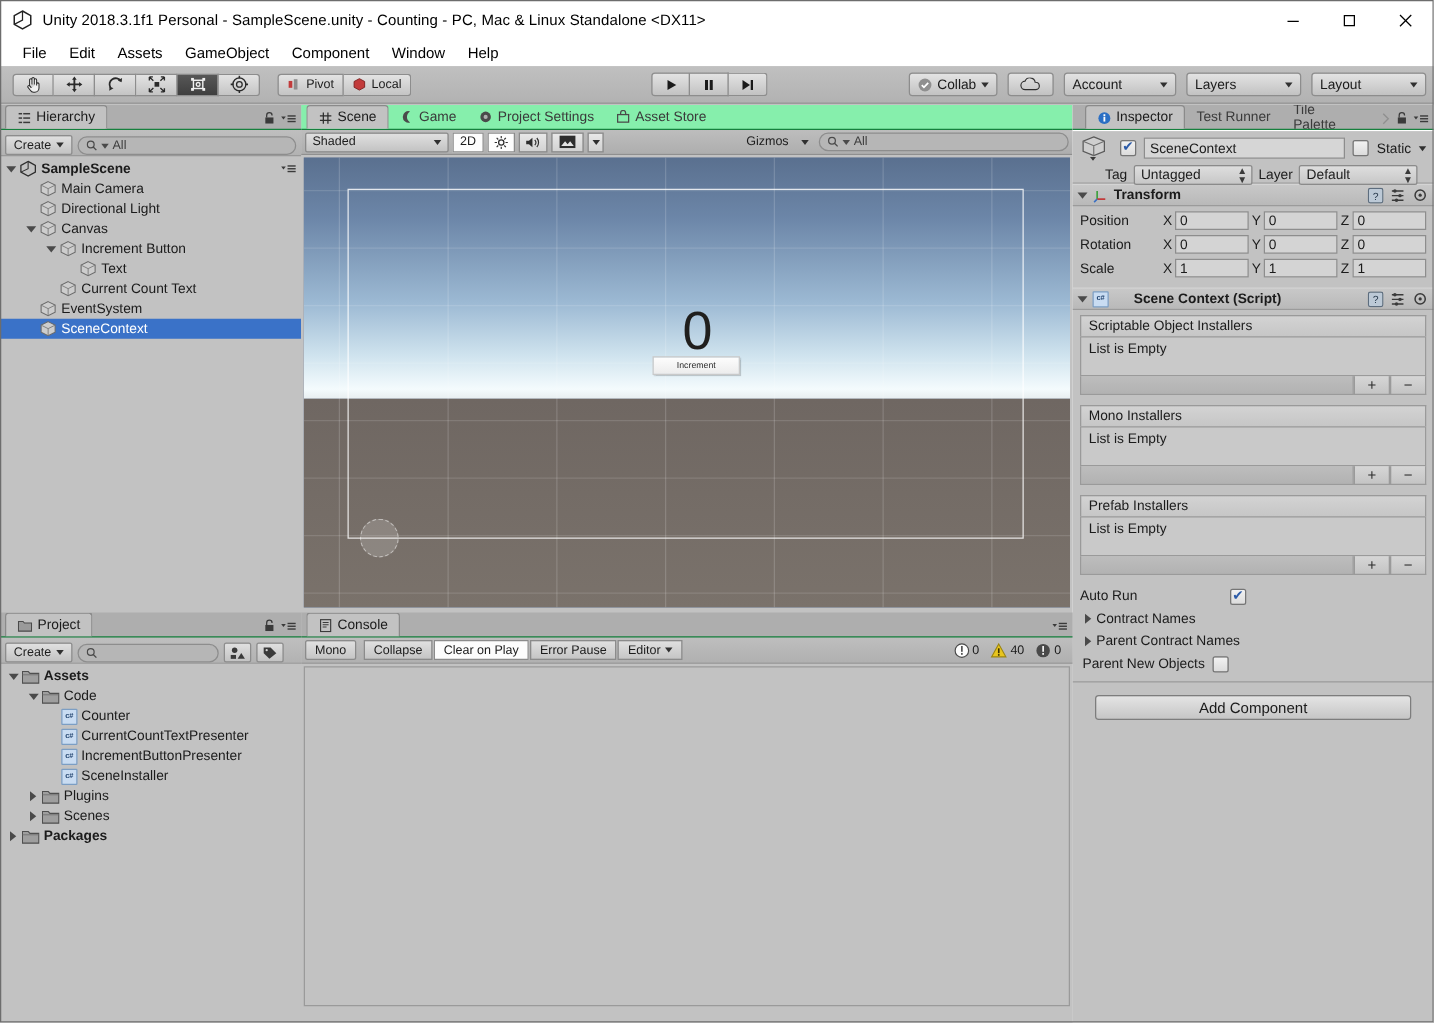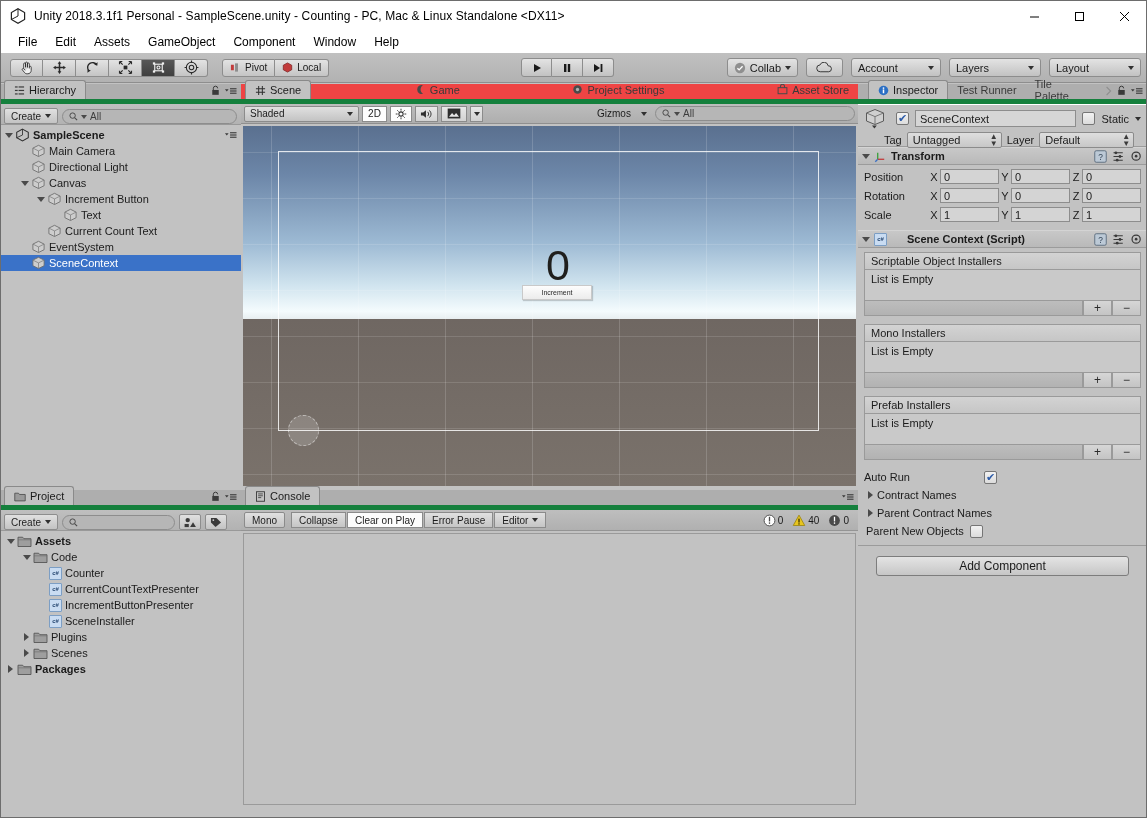--- a/index.html
+++ b/index.html
@@ -78,21 +78,21 @@
     border: 1px solid #8d8d8d; border-radius: 3px;
     display: flex; align-items: center; gap: 6px;
     font-size: 11px; color: #1a1a1a; white-space: nowrap;
   }
   .caret { width: 0; height: 0; border-left: 3px solid transparent; border-right: 3px solid transparent; border-top: 4px solid #303030; }
 
   
   .panel { position: absolute; background: #c2c2c2; }
   .tabrow {
     height: 20px; background: #aeaeae; display: flex; align-items: flex-end;
-    position: relative; border-bottom: 5px solid #15803d;
+    position: relative; border-bottom: 1px solid #15803d;
   }
   .tab {
     height: 19px; padding: 0 9px; display: flex; align-items: center; gap: 4px;
     font-size: 11px; color: #3a3a3a; background: transparent;
     border-radius: 3px 3px 0 0;
   }
   .tab.active { background: #c2c2c2; color: #1b1b1b; border: 1px solid #8a8a8a; border-bottom: none; }
   .tab-tools { position: absolute; right: 4px; bottom: 3px; display: flex; align-items: center; gap: 4px; }
   .subbar {
     height: 21px; background: linear-gradient(#bfbfbf,#b2b2b2);
@@ -121,21 +121,21 @@
     width: 13px; height: 16px; display: flex; align-items: center; justify-content: center; flex: 0 0 13px;
   }
   .fold-tri { width: 0; height: 0; border-left: 4px solid transparent; border-right: 4px solid transparent; border-top: 5px solid #4a4a4a; }
   .fold-tri.closed { border: none; border-top: 4px solid transparent; border-bottom: 4px solid transparent; border-left: 5px solid #4a4a4a; }
   .row-lbl { margin-left: 3px; }
   .row-lbl.bold { font-weight: bold; }
   .hier-menu { position: absolute; right: 4px; top: 46px; }
 
   
   #sceneview { left: 241px; top: 84px; width: 617px; height: 404px; }
-  .scene-tabs { background: #ef4444; justify-content: space-between; }
+  .scene-tabs { background: #86efac; }
   .scene-toolbar {
     height: 20px; background: linear-gradient(#bdbdbd,#aeaeae);
     border-bottom: 1px solid #8f8f8f; display: flex; align-items: center; gap: 3px; padding: 0 3px;
   }
   .st-drop {
     height: 16px; padding: 0 5px; font-size: 10px; color: #1c1c1c;
     background: linear-gradient(#e0e0e0,#c3c3c3); border: 1px solid #8b8b8b; border-radius: 2px;
     display: flex; align-items: center; justify-content: space-between;
   }
   .st-btn {

